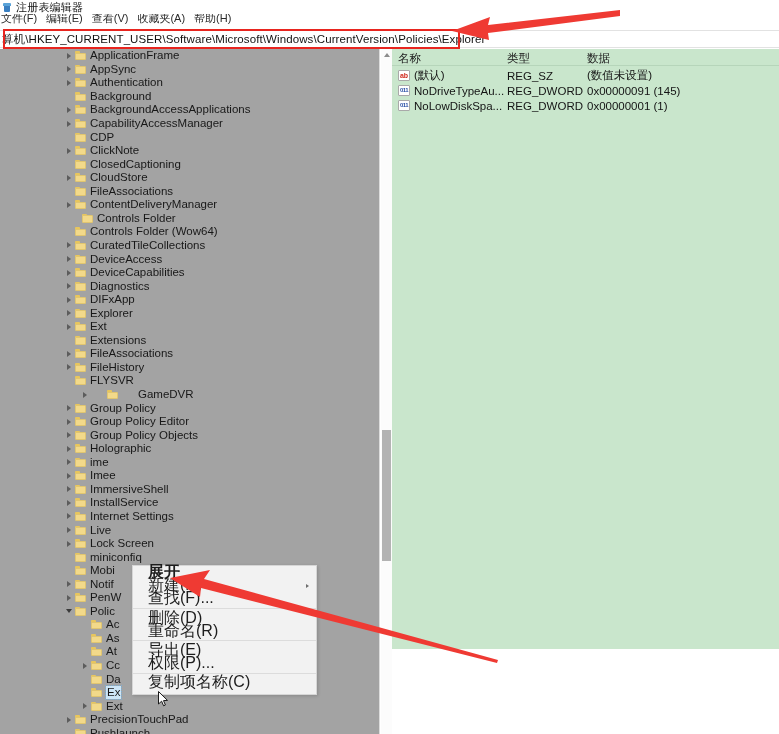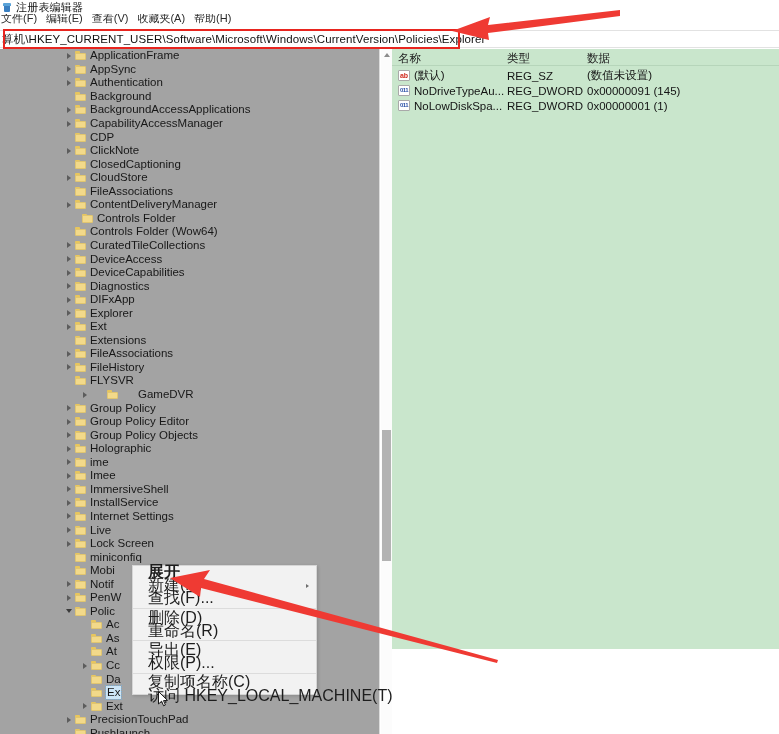--- a/index.html
+++ b/index.html
@@ -824,23 +824,20 @@
     <div class="cm-item">
       <span>导出(E)</span>
     </div>
     <div class="cm-item">
       <span>权限(P)...</span>
     </div>
     <div class="cm-sep"></div>
     <div class="cm-item">
       <span>复制项名称(C)</span>
     </div>
-    <div class="cm-item">
-      <span>访问 HKEY_LOCAL_MACHINE(T)</span>
-    </div>
   </div>
 
 <svg id="cursor" width="11" height="17" viewBox="0 0 11 17">
   <path d="M0.5,0.5 L0.5,13 L3.6,10.2 L5.6,14.8 L7.4,14 L5.5,9.6 L9.5,9.4 Z" fill="#ffffff" stroke="#1a1a1a" stroke-width="1"></path>
 </svg>
 
 <svg class="annot" id="arrow-top" width="170" height="36" viewBox="0 0 170 36">
   <path d="M0,25 L38,11 L36,19 L168,4 L168,10 L36,27 L37,34 Z" fill="#ef3a33"></path>
 </svg>
 

